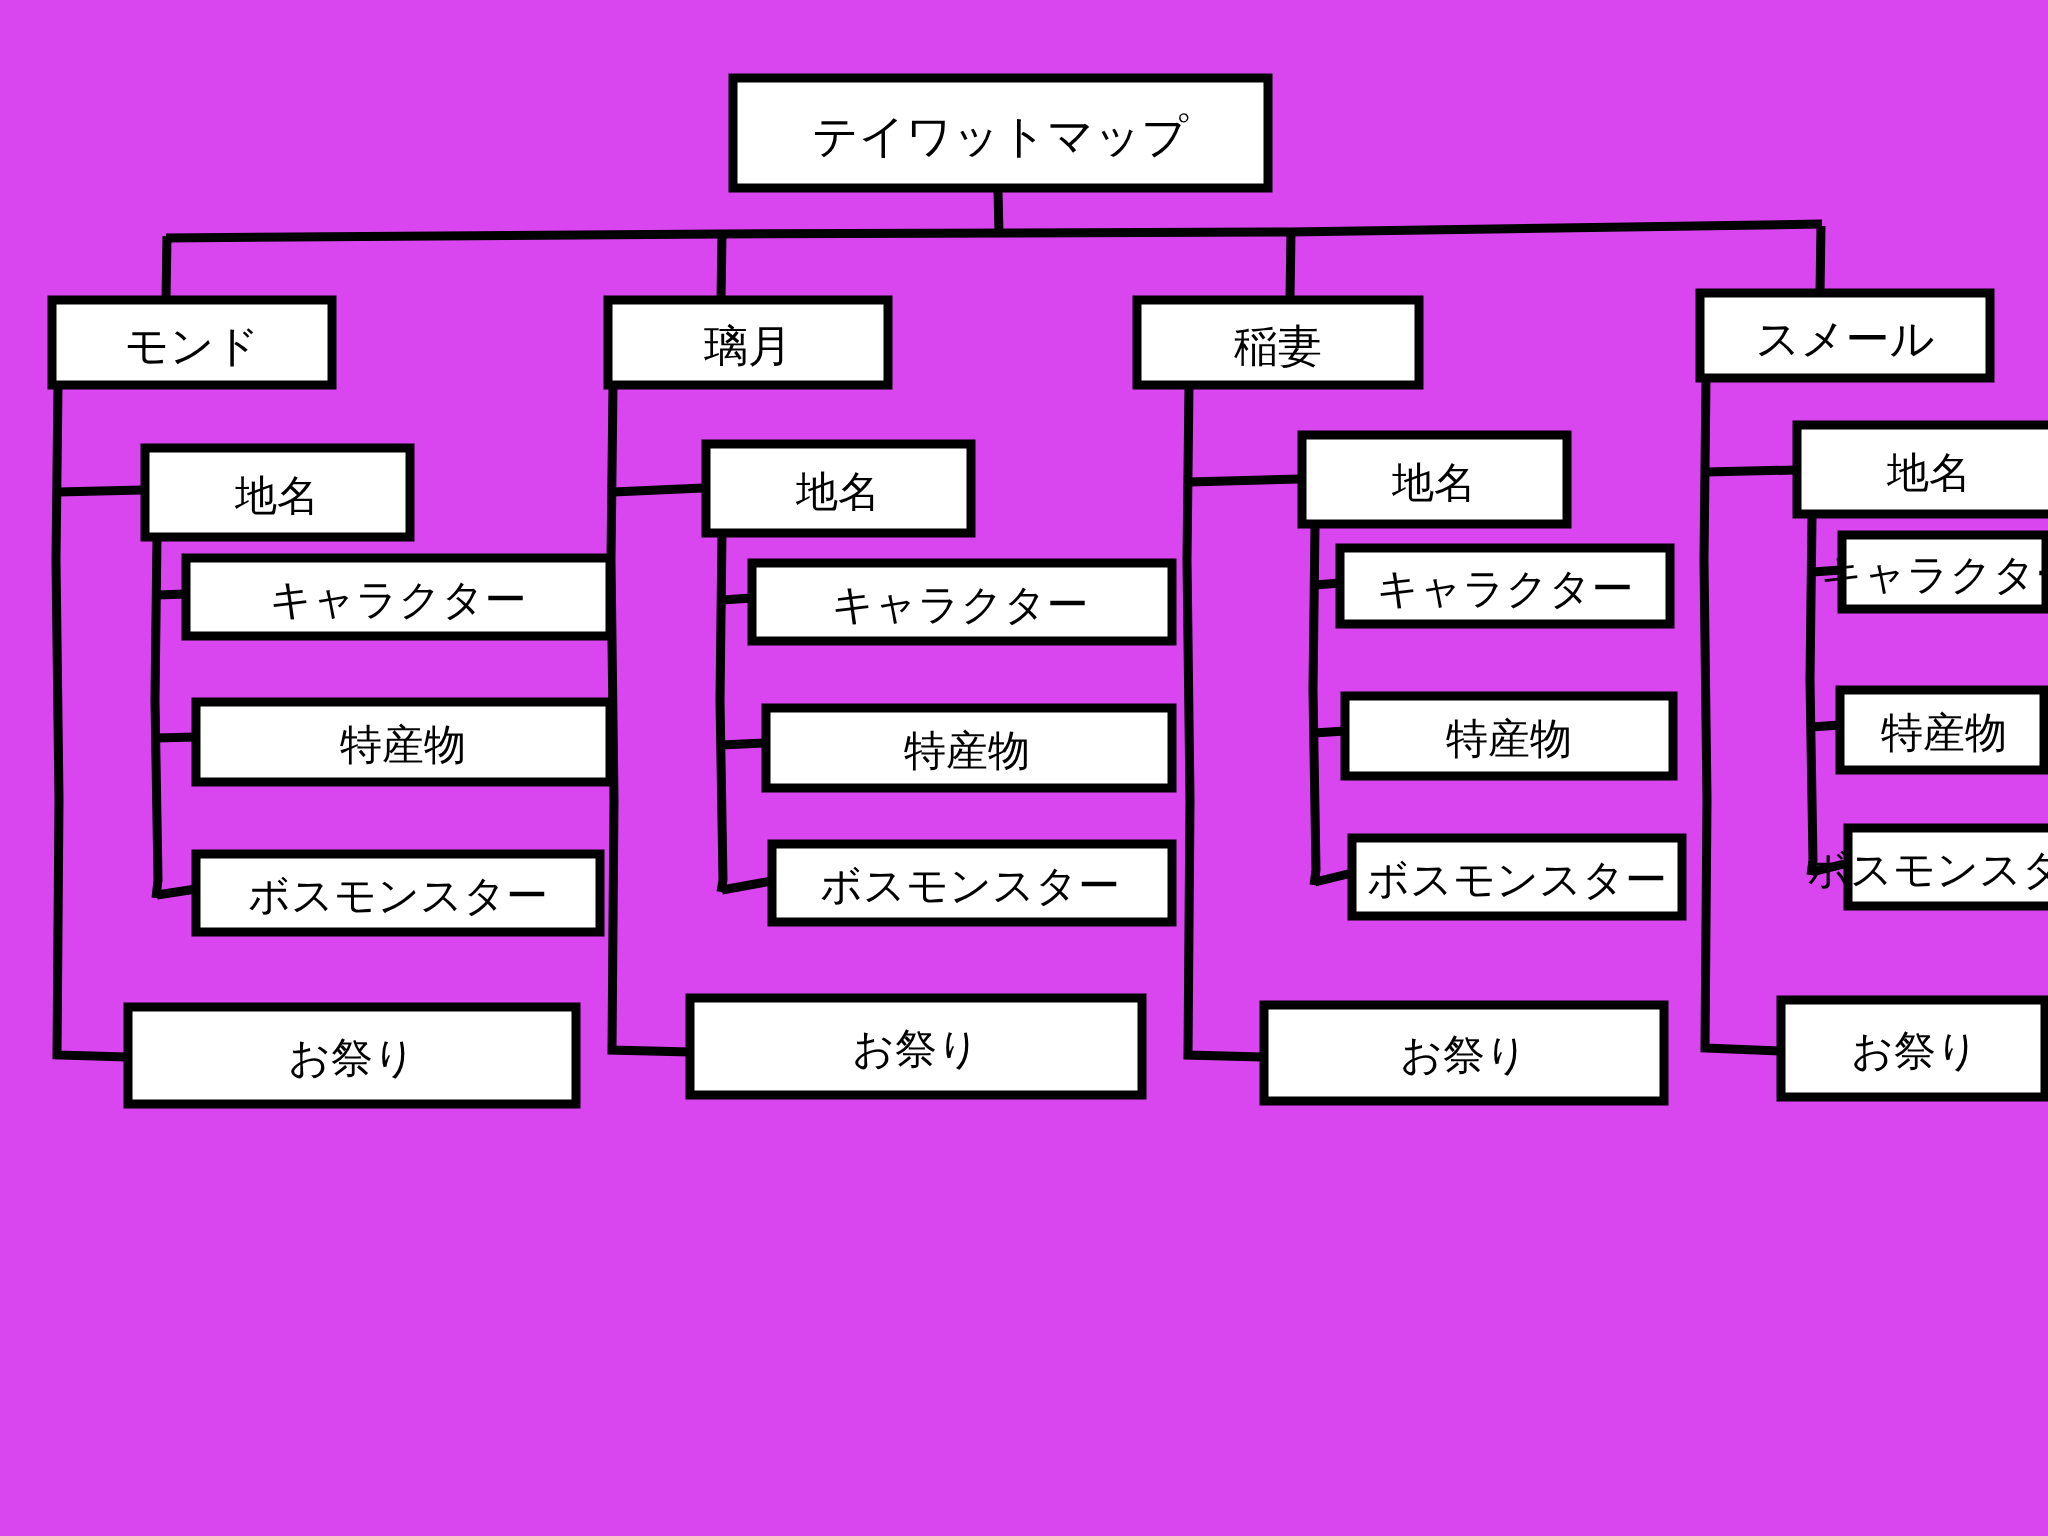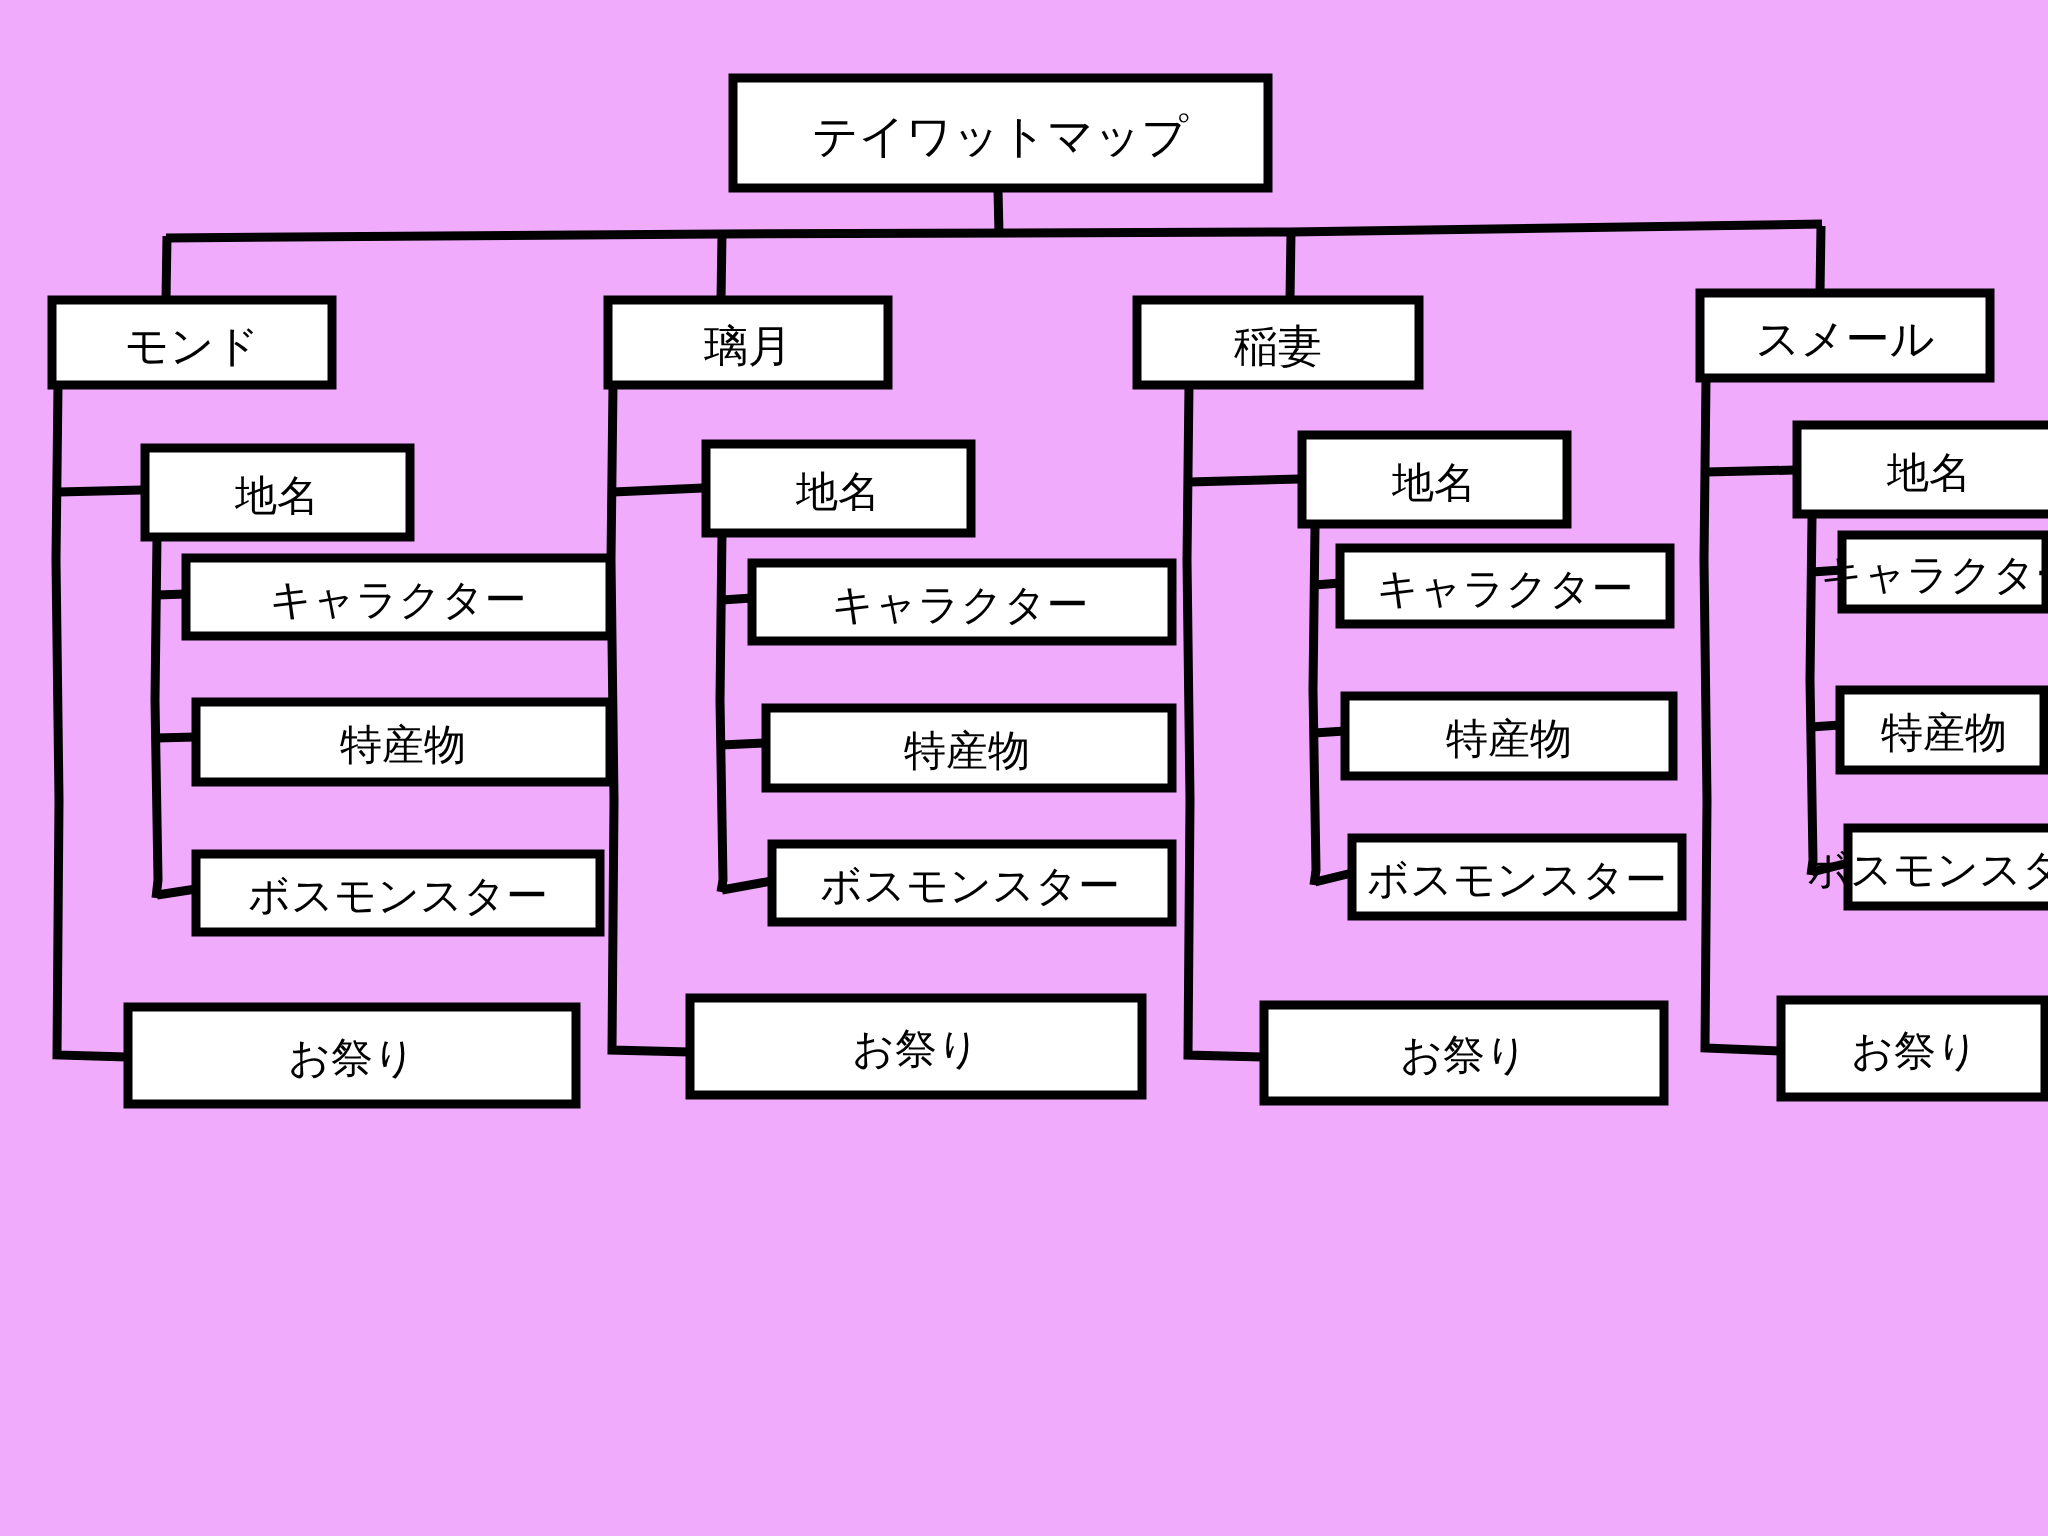--- a/index.html
+++ b/index.html
@@ -11,21 +11,21 @@
   body {
     width: 2048px;
     height: 1536px;
     overflow: hidden;
     font-family: "DejaVu Sans", "Liberation Sans", sans-serif;
   }
   #diagram-root {
     position: relative;
     width: 2048px;
     height: 1536px;
-    background: #f0abfc;
+    background: #d946ef;
   }
   svg#chart-svg {
     position: absolute;
     top: 0;
     left: 0;
     width: 2048px;
     height: 1536px;
     display: block;
   }
   .node-rect {

